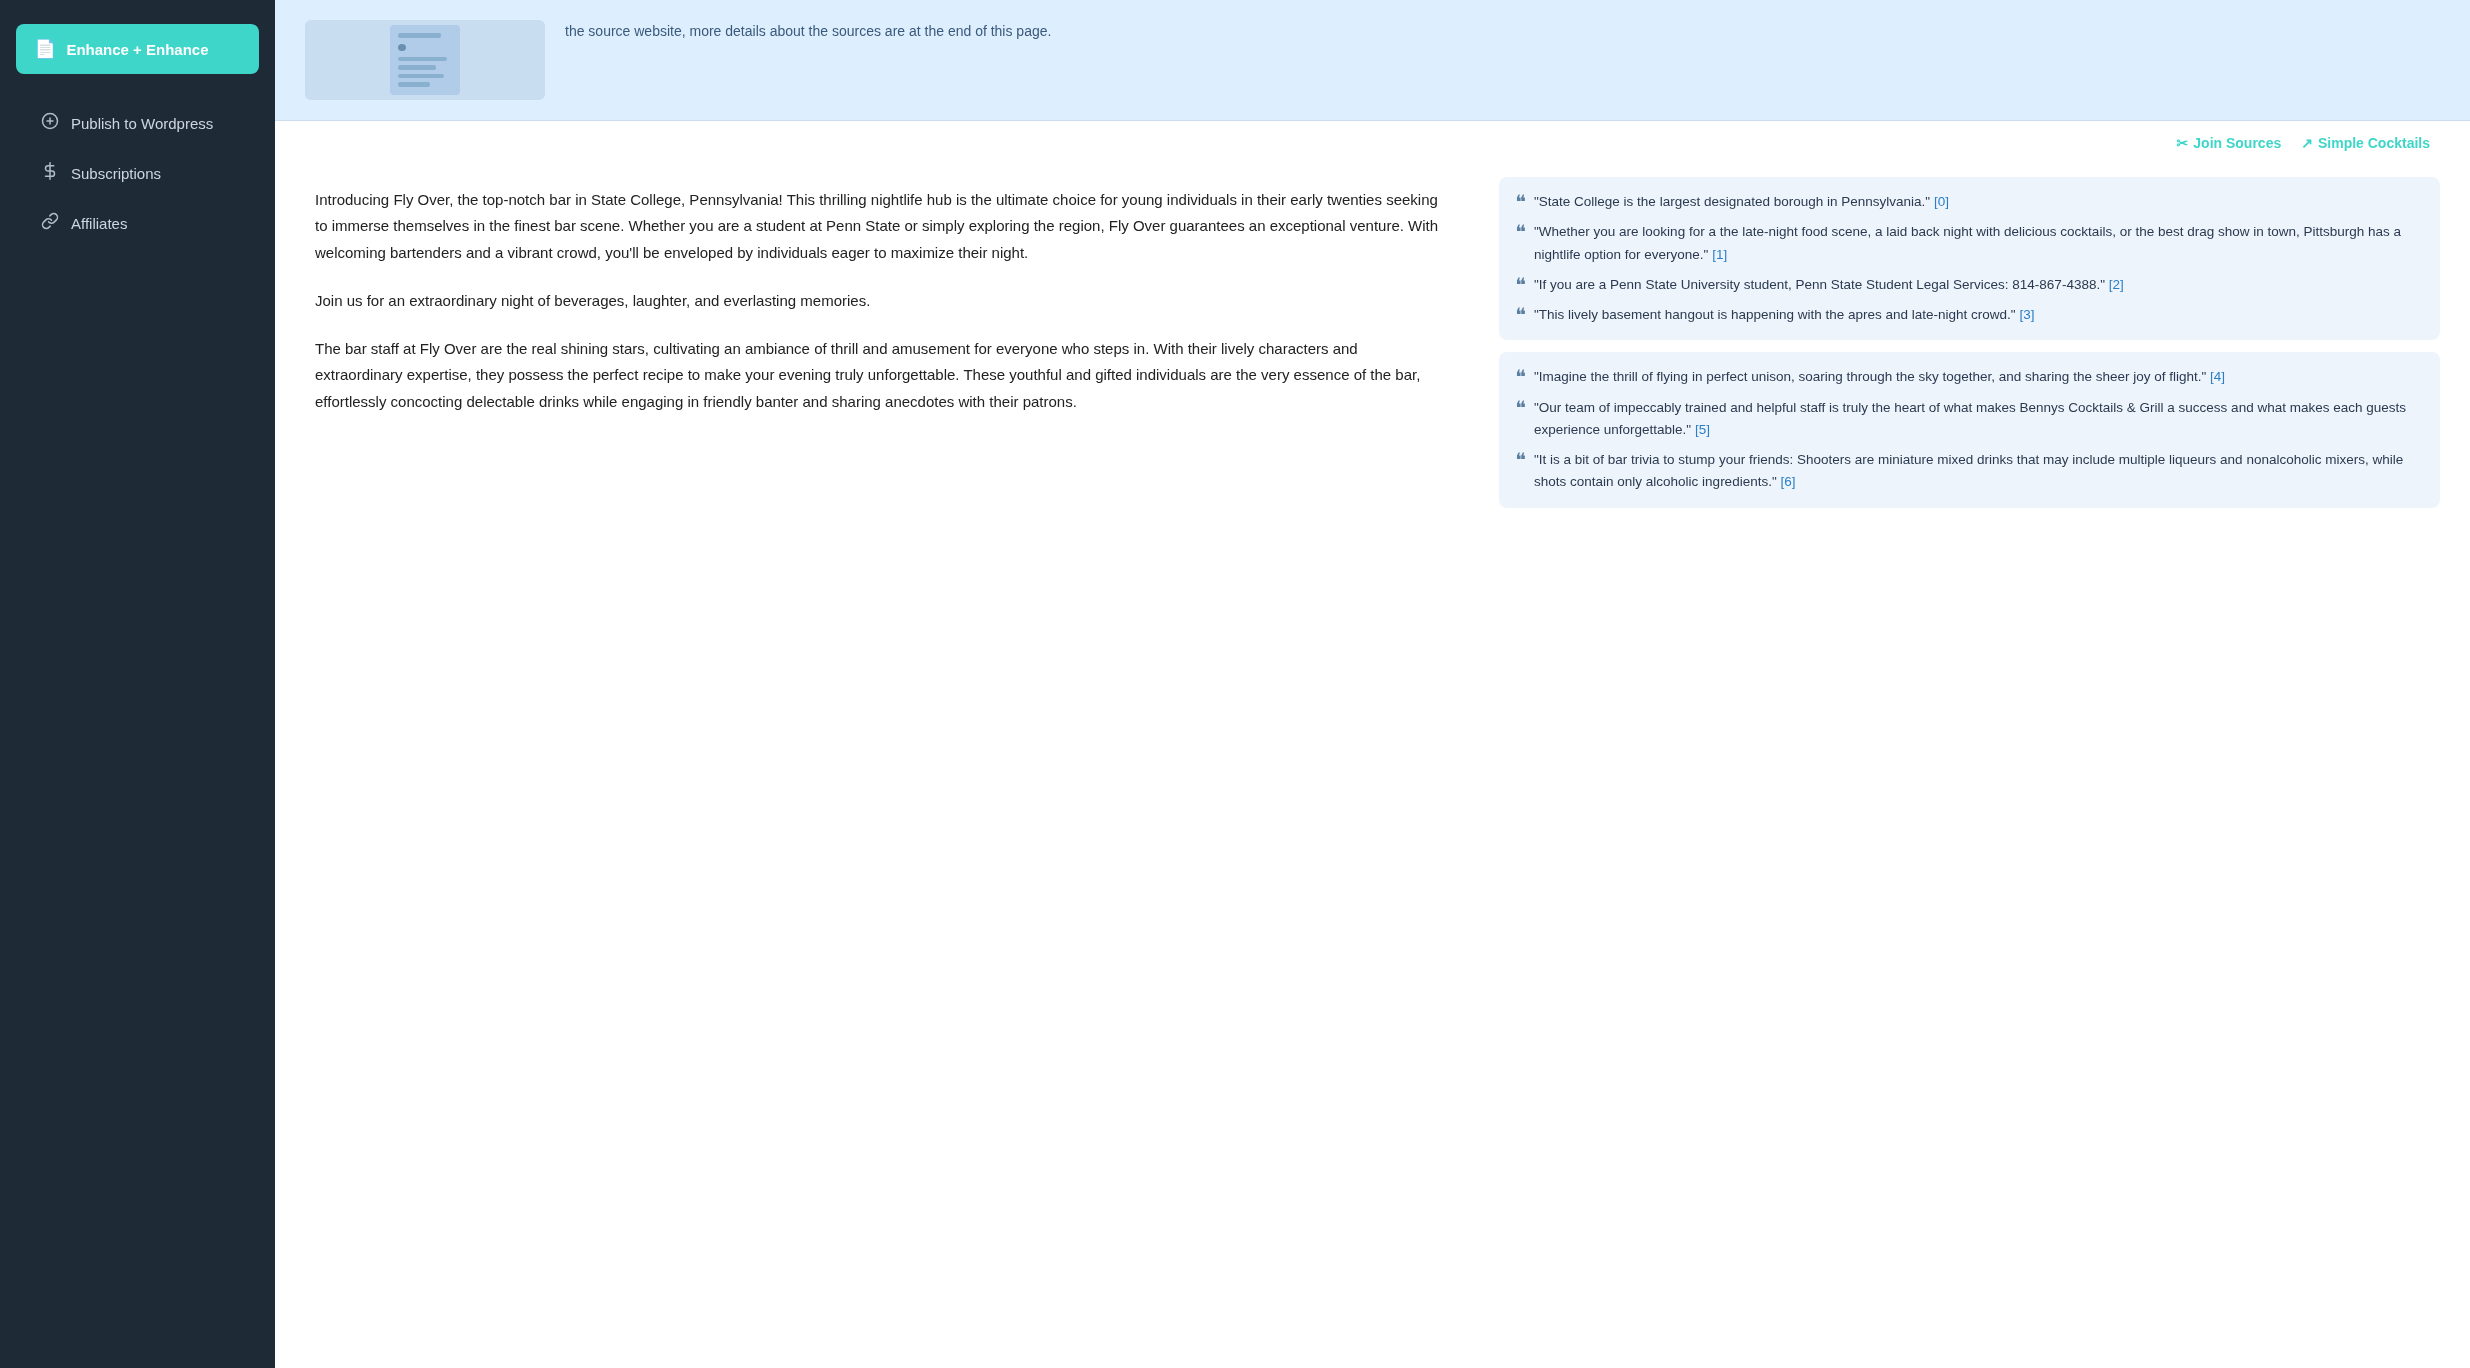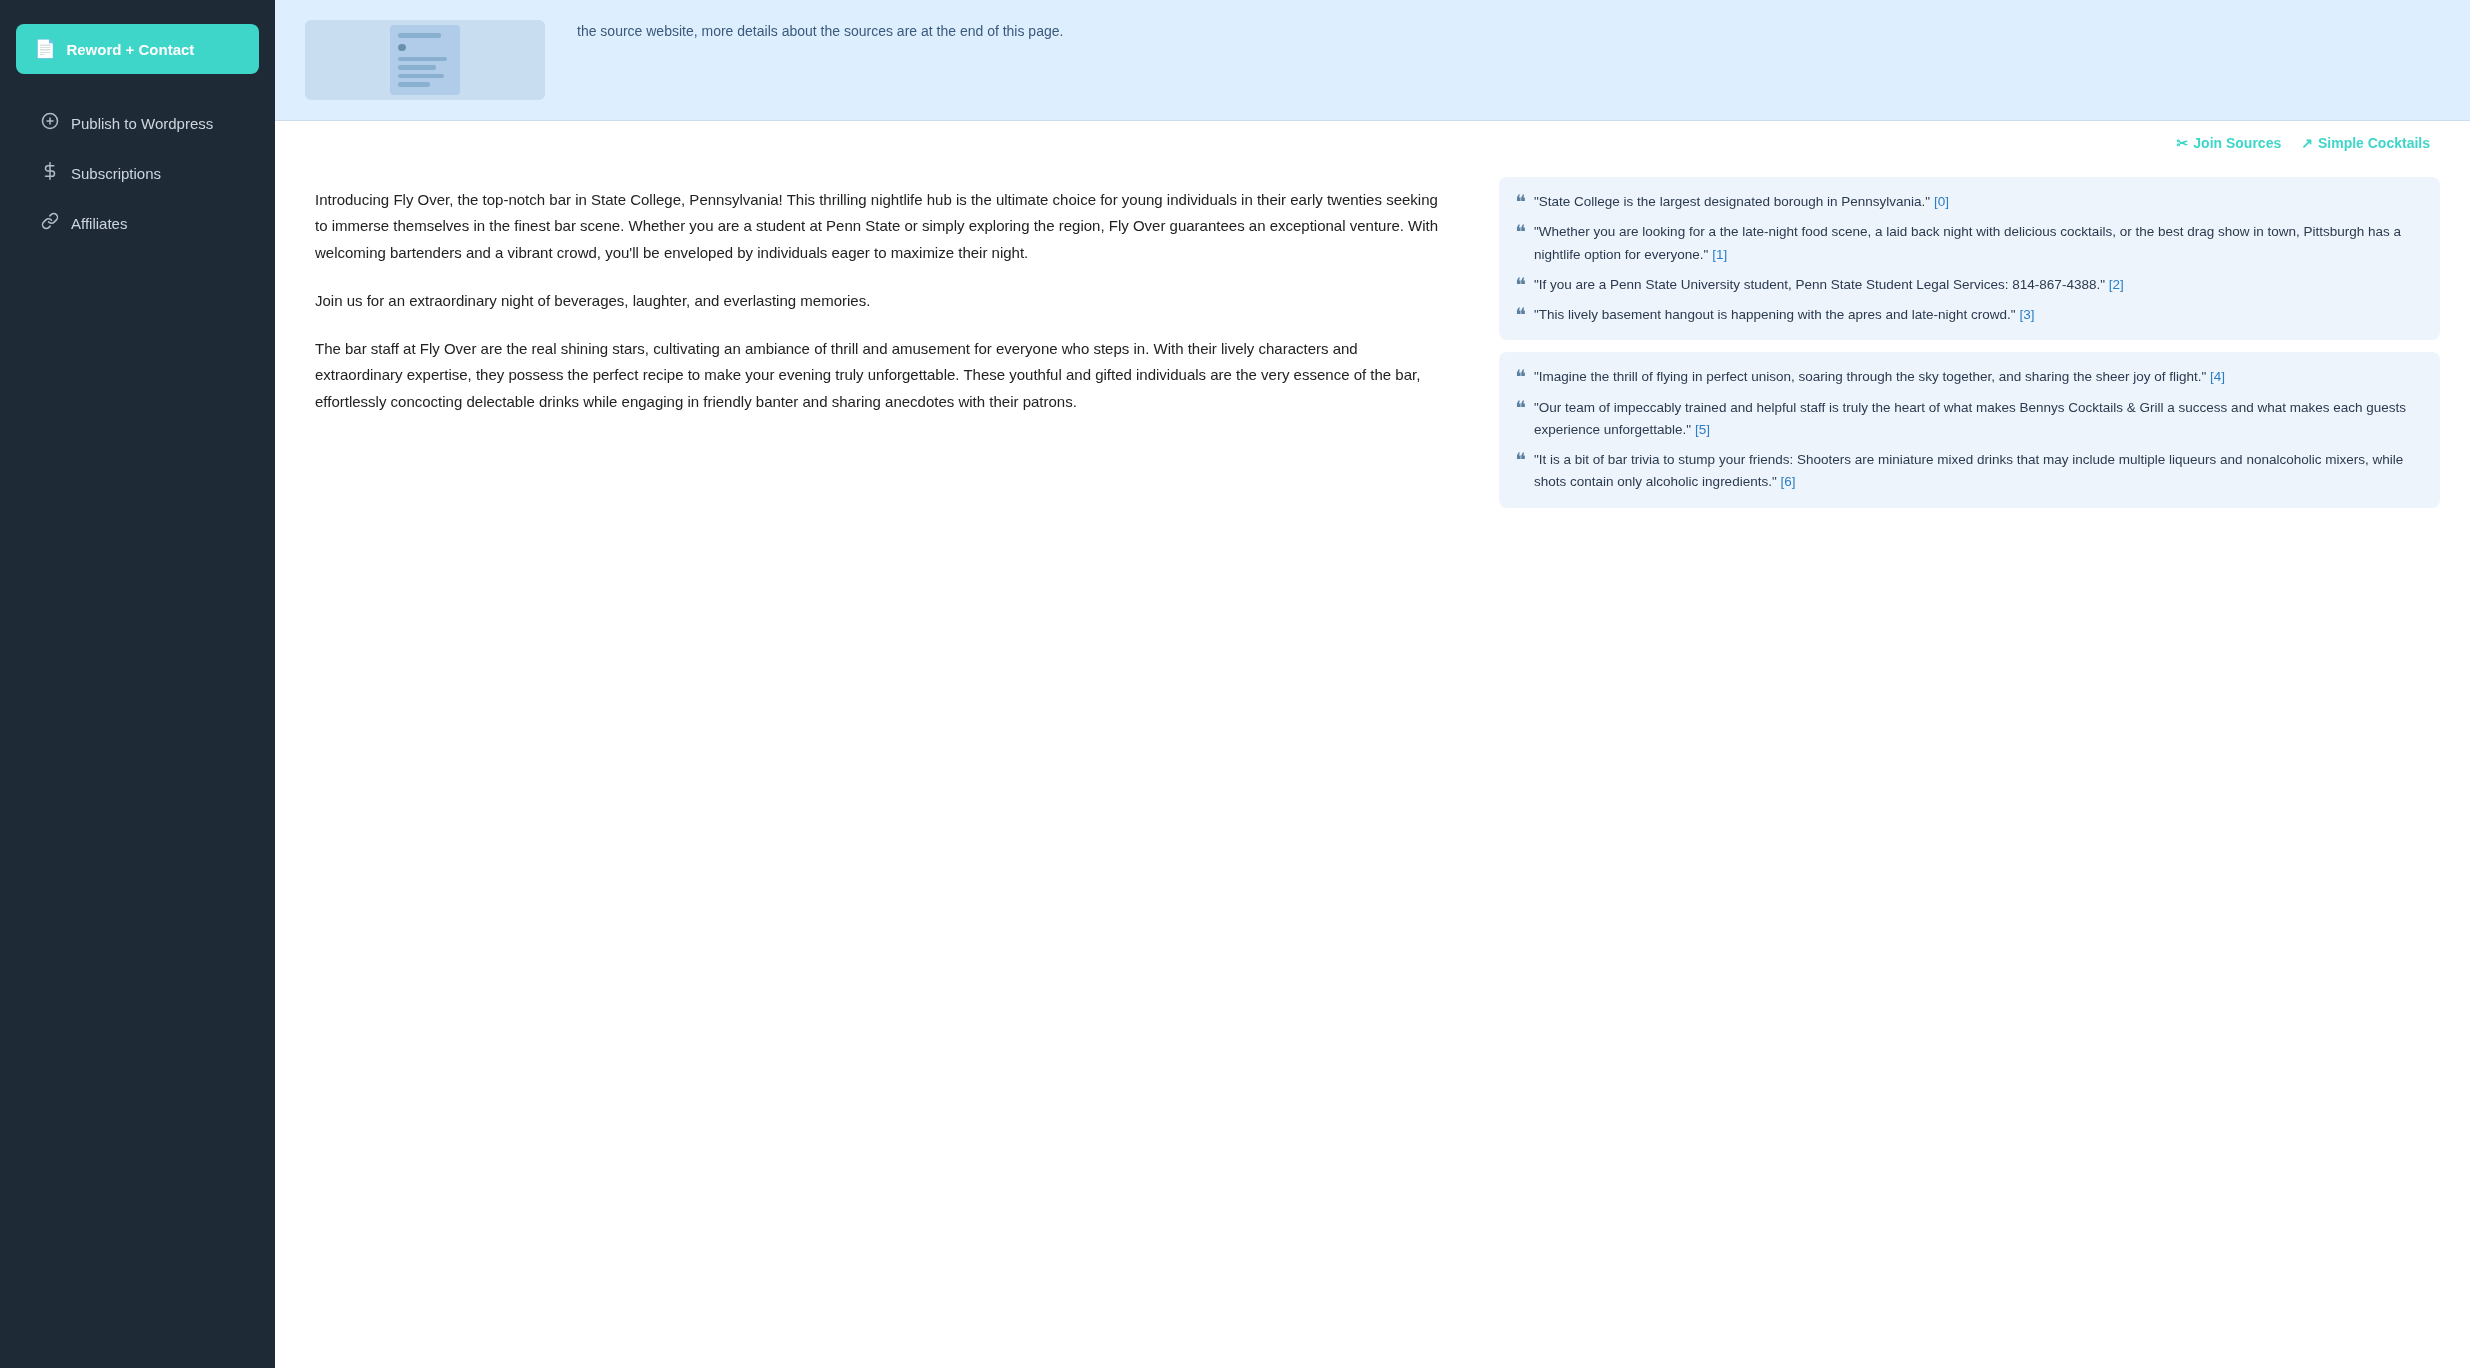--- a/index.html
+++ b/index.html
@@ -51,21 +51,21 @@
       display: flex;
       flex-direction: column;
     }
 
     
     .top-banner {
       background: #ddeeff;
       padding: 20px 40px 20px 30px;
       display: flex;
       align-items: flex-start;
-      gap: 32px;
+      gap: 20px;
       border-bottom: 1px solid #cde;
     }
     .banner-image-placeholder {
       width: 240px;
       min-width: 240px;
       height: 80px;
       background: #c8ddf0;
       border-radius: 6px;
       display: flex;
       align-items: center;
@@ -165,21 +165,21 @@
       color: #2a7ec8;
       cursor: pointer;
     }
   </style>
 </head>
 <body>
 
 <aside class="sidebar">
   <button class="sidebar-top-btn">
     <span class="icon-doc">📄</span>
-    <span>Reword + Contact</span>
+    <span>Enhance + Enhance</span>
   </button>
 
   <div class="sidebar-nav-item">
     <span class="nav-icon">
       <svg width="18" height="18" viewBox="0 0 24 24" fill="none" stroke="#cdd6e0" stroke-width="2" stroke-linecap="round" stroke-linejoin="round">
         <circle cx="12" cy="12" r="10"></circle>
           <path d="M12 8v8M8 12h8"></path>
       </svg>
     </span>
     <span>Publish to Wordpress</span>

